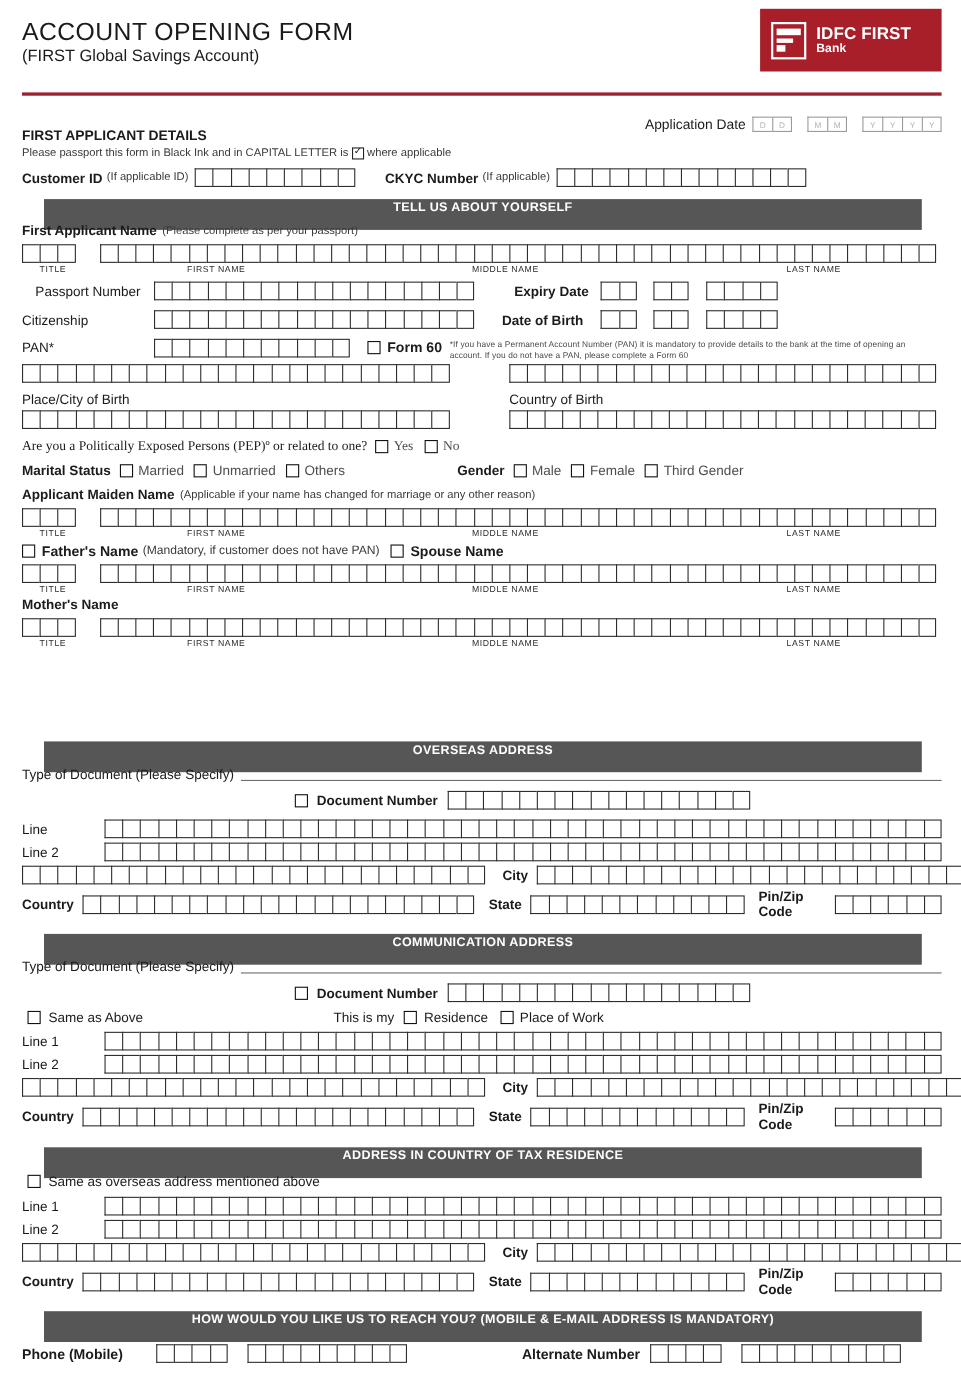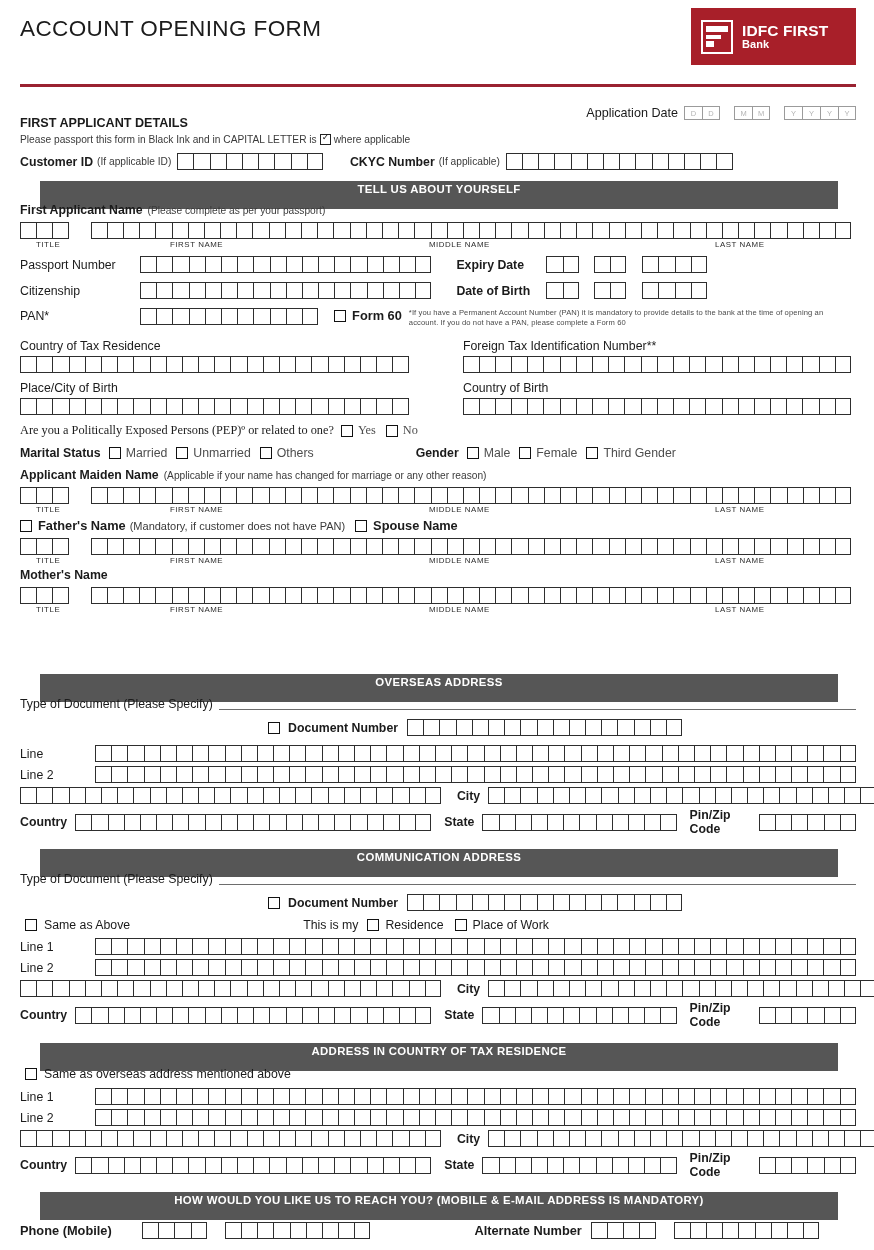--- a/index.html
+++ b/index.html
@@ -58,20 +58,21 @@
   .rule{border-bottom:1px solid #6d6d6d;flex:1;height:0;}
   .gr{color:#4d4d4d;}
 </style>
 </head>
 <body>
 
 <div class="page">
 
   <div class="header">
     <div class="title-main">ACCOUNT OPENING FORM</div>
+    <div class="title-sub">(FIRST Global Savings Account)</div>
 
     <div class="logo">
       <div class="logo-mark">
         <span class="b1"></span>
           <span class="b2"></span>
           <span class="b3"></span>
       </div>
       <div class="logo-text">
         <div>IDFC FIRST</div>
         <div class="l2">Bank</div>
@@ -210,21 +211,21 @@
           <i></i>
         </span>
     </div>
     <div style="position:relative;height:12px;">
       <span class="cap" style="position:absolute;left:16px;top:1px;">TITLE</span>
       <span class="cap" style="position:absolute;left:150px;top:1px;">FIRST NAME</span>
       <span class="cap" style="position:absolute;left:409px;top:1px;">MIDDLE NAME</span>
       <span class="cap" style="position:absolute;left:695px;top:1px;">LAST NAME</span>
     </div>
 
-    <div class="row" style="margin-top:5px;">
+    <div class="row" style="margin-top:5px;text-align:center;">
       <span class="lbl" style="width:120px;">Passport Number</span>
       <span class="boxes">
           <i></i>
           <i></i>
           <i></i>
           <i></i>
           <i></i>
           <i></i>
           <i></i>
           <i></i>
@@ -308,24 +309,20 @@
           <i></i>
           <i></i>
           <i></i>
           <i></i>
         </span>
       <span class="cb" style="margin-left:16px;margin-top:2px;"></span>
       <span class="lbl b" style="margin-left:6px;font-size:12.8px;">Form 60</span>
       <span class="micro" style="margin-left:7px;width:434px;display:block;">*If you have a Permanent Account Number (PAN) it is mandatory to provide details to the bank at the time of opening an account. If you do not have a PAN, please complete a Form 60</span>
     </div>
 
-    <div class="row" style="margin-top:11px;">
-      <span class="lbl" style="width:443px;">Country of Tax Residence</span>
-      <span class="lbl">Foreign Tax Identification Number**</span>
-    </div>
     <div class="row" style="margin-top:3px;">
       <span class="boxes">
           <i></i>
           <i></i>
           <i></i>
           <i></i>
           <i></i>
           <i></i>
           <i></i>
           <i></i>

